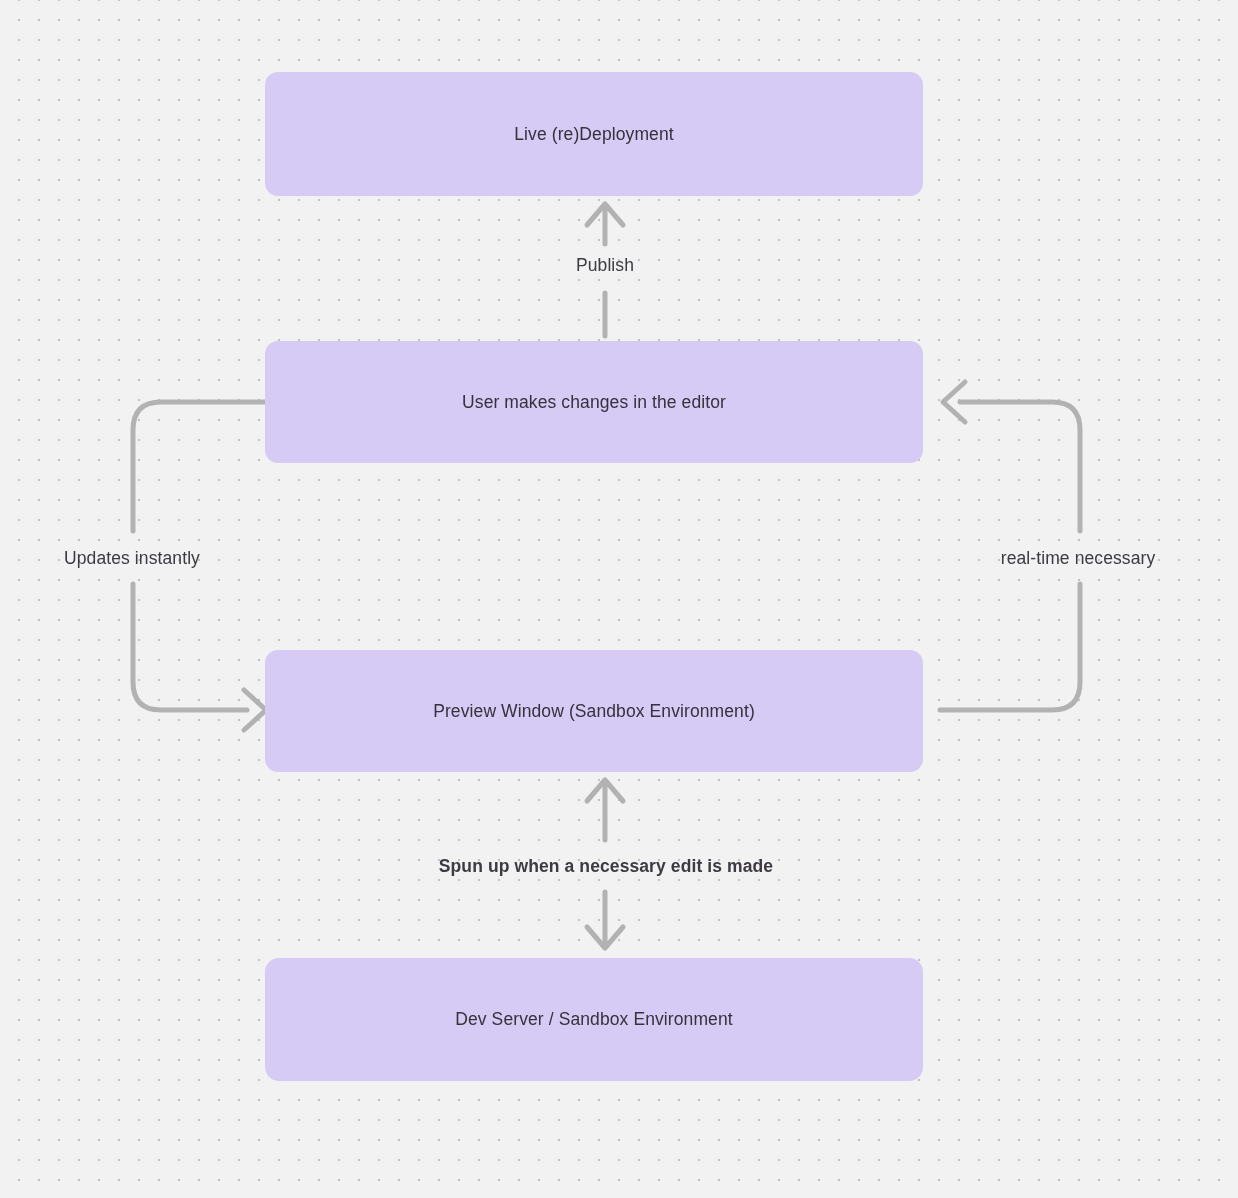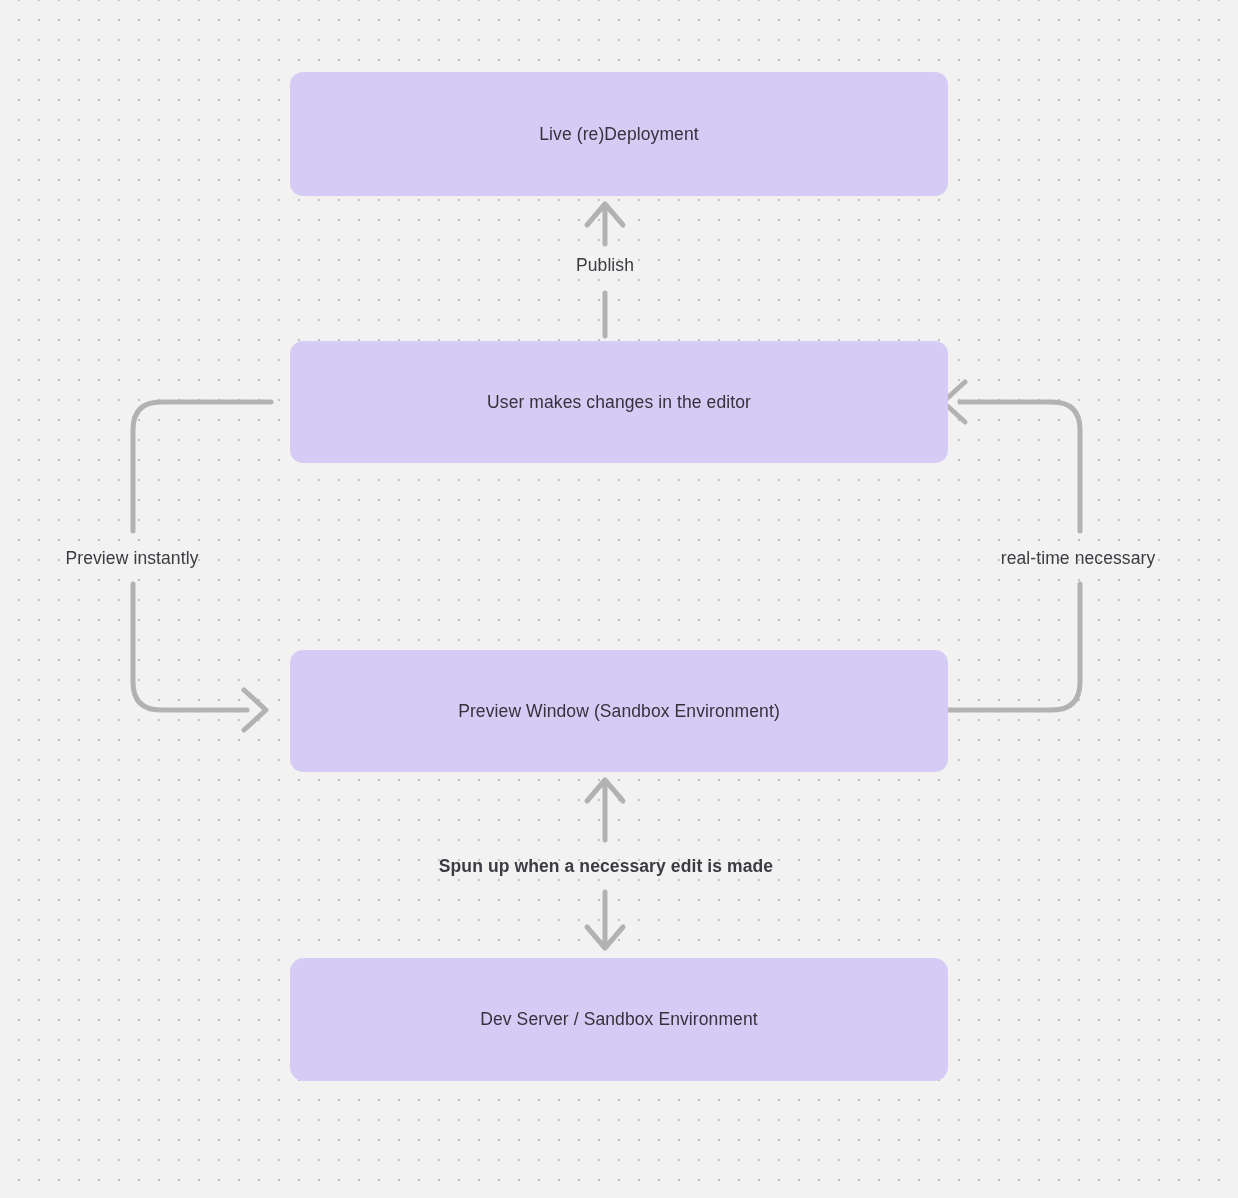--- a/index.html
+++ b/index.html
@@ -20,21 +20,21 @@
     position:relative;
     width:1238px;height:1198px;
     overflow:hidden;
     background-color:var(--background);
     background-image:radial-gradient(circle,var(--dot) 1.2px,transparent 1.6px);
     background-size:20px 20px;
     background-position:9px 10px;
   }
   .node{
     position:absolute;
-    left:290px;
+    left:265px;
     width:658px;
     height:123px;
     background:var(--node-fill);
     border-radius:13px;
     display:flex;
     align-items:center;
     justify-content:center;
   }
   .node-label{
     color:var(--node-text);
@@ -114,17 +114,17 @@
 
   <div class="node" id="node-editor">
     <span class="node-label">User makes changes in the editor</span>
   </div>
 
   <div class="node" id="node-devserver">
     <span class="node-label">Dev Server / Sandbox Environment</span>
   </div>
 
   <div class="edge-label" id="label-publish">Publish</div>
-  <div class="edge-label" id="label-updates">Preview instantly</div>
+  <div class="edge-label" id="label-updates">Updates instantly</div>
   <div class="edge-label" id="label-realtime">real-time necessary</div>
   <div class="edge-label" id="label-spunup">Spun up when a necessary edit is made</div>
 
 </div>
 
 </body></html>

